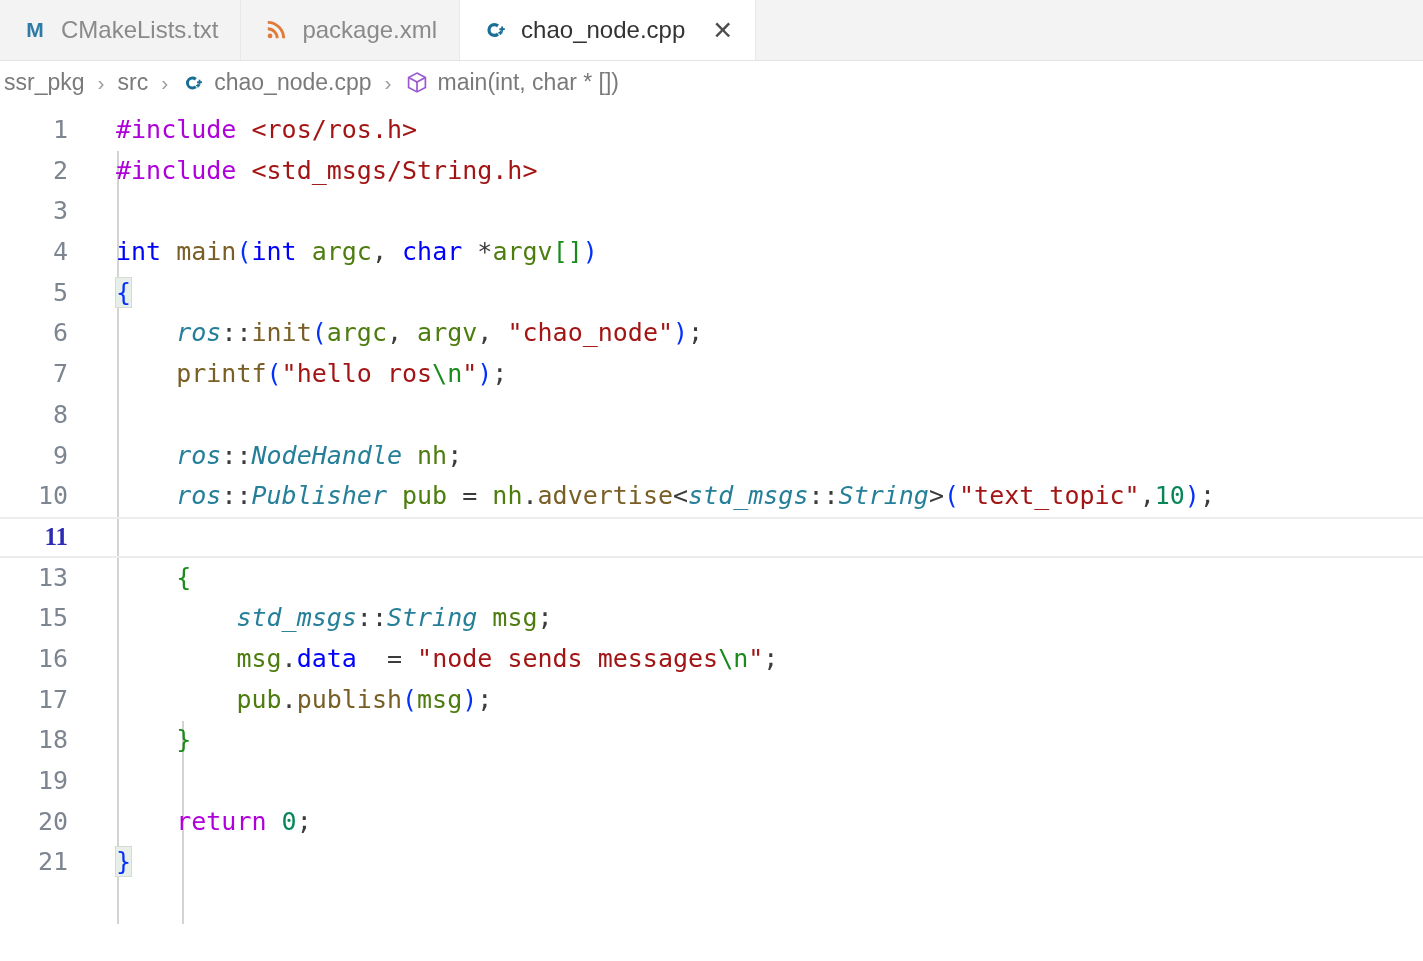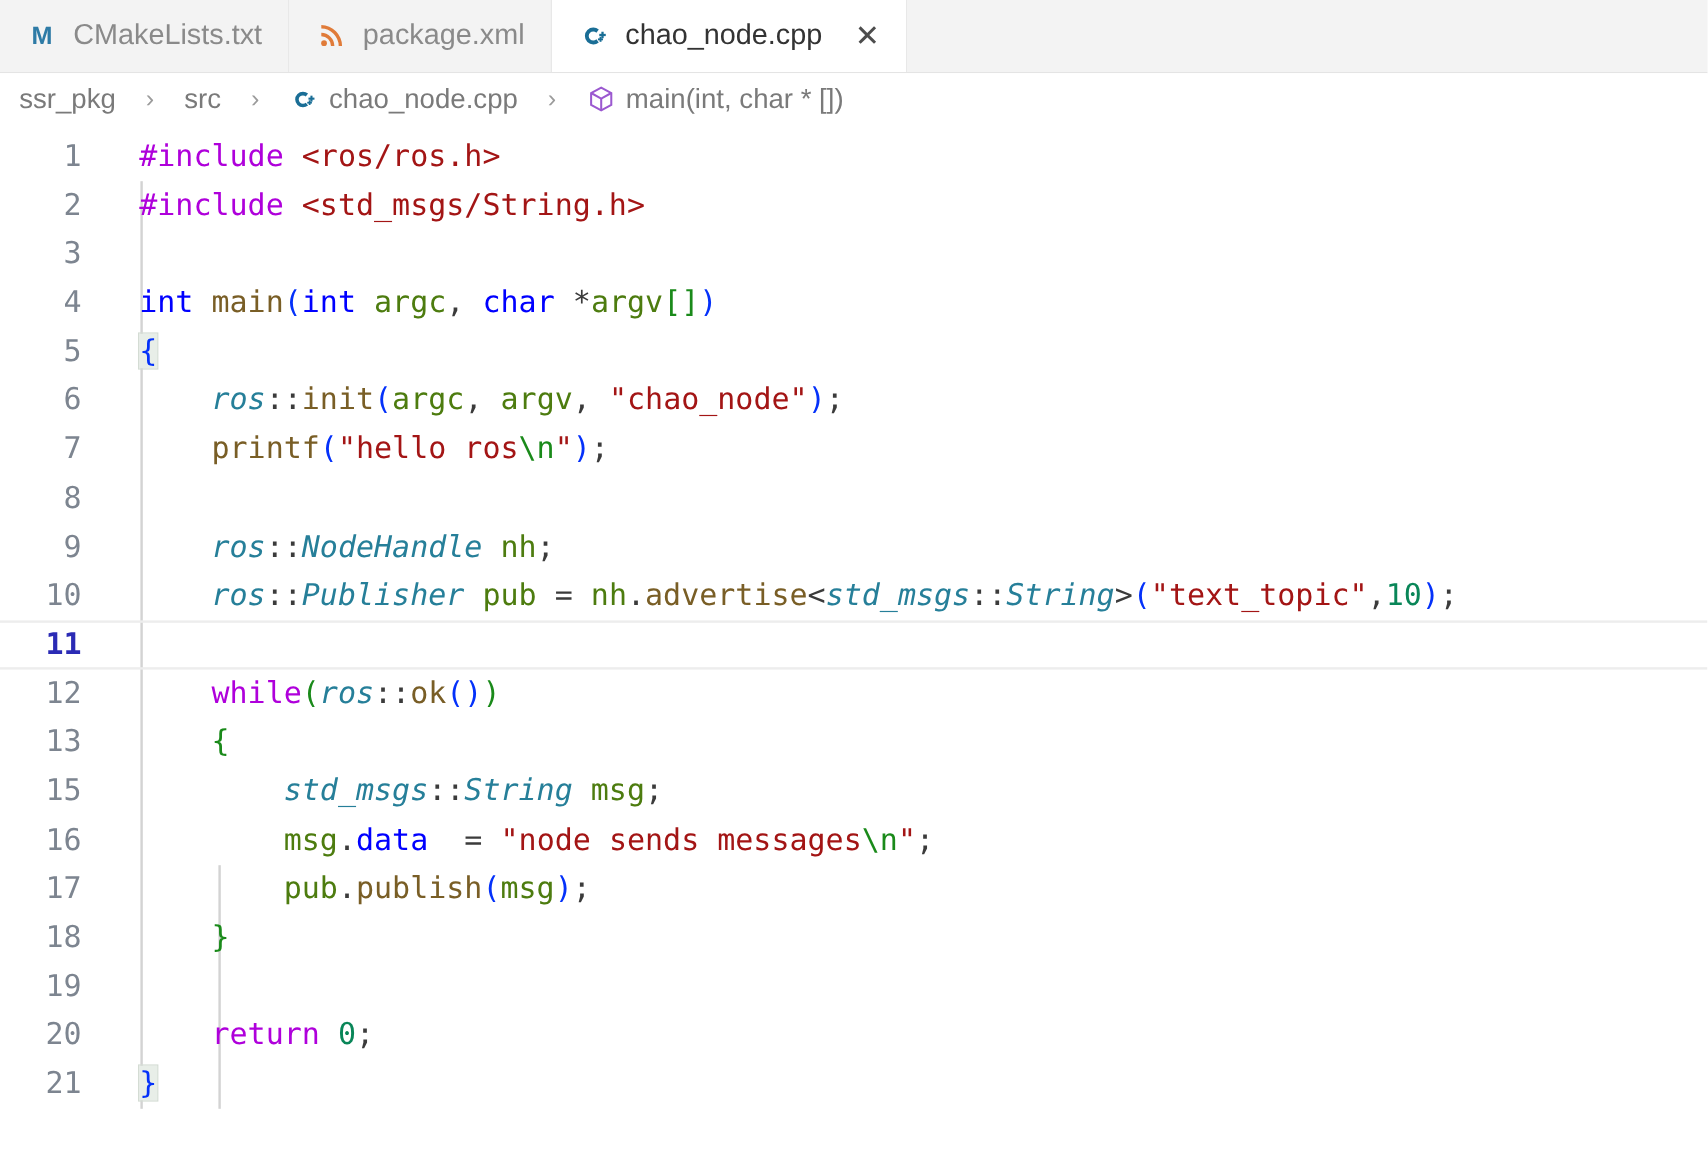--- a/index.html
+++ b/index.html
@@ -72,21 +72,21 @@
     font-size: 23px;
     color: #7a7a7a;
     white-space: nowrap;
     overflow: hidden;
   }
   .crumb {
     display: flex;
     align-items: center;
     gap: 9px;
     cursor: pointer;
-    padding: 0 16px;
+    padding: 0 4px;
   }
   .crumb-text { line-height: 1; }
   .crumb-sep {
     color: #9b9b9b;
     font-size: 21px;
     margin: 0 9px;
     line-height: 1;
   }
   .crumb-icon {
     display: inline-flex;
@@ -138,20 +138,21 @@
     text-align: right;
     color: #7d8590;
     font-size: 25px;
     user-select: none;
     padding-right: 0px;
     box-sizing: border-box;
   }
   .line.current .lineno {
     color: #2b2bb5;
     font-weight: bold;
+    font-family: Liberation Serif, serif;
   }
   .code {
     flex: 1 1 auto;
     padding-left: 48px;
     position: relative;
     white-space: pre;
   }
 
   
   .guides {
@@ -321,24 +322,20 @@
     <div class="line">
       <span class="lineno">10</span>
       <span class="code">    <span class="t-ns">ros</span><span class="t-punc">::</span><span class="t-ns">Publisher</span> <span class="t-var">pub</span> <span class="t-punc">=</span> <span class="t-var">nh</span><span class="t-punc">.</span><span class="t-fn">advertise</span><span class="t-punc">&lt;</span><span class="t-ns">std_msgs</span><span class="t-punc">::</span><span class="t-ns">String</span><span class="t-punc">&gt;</span><span class="t-blue">(</span><span class="t-str">"text_topic"</span><span class="t-punc">,</span><span class="t-num">10</span><span class="t-blue">)</span><span class="t-punc">;</span></span>
     </div>
 
     <div class="line current">
       <span class="lineno">11</span>
       <span class="code"></span>
     </div>
 
-    <div class="line">
-      <span class="lineno">12</span>
-      <span class="code">    <span class="t-kw2">while</span><span class="t-brace">(</span><span class="t-ns">ros</span><span class="t-punc">::</span><span class="t-fn">ok</span><span class="t-blue">()</span><span class="t-brace">)</span></span>
-    </div>
 
     <div class="line">
       <span class="lineno">13</span>
       <span class="code">    <span class="t-brace">{</span></span>
     </div>
 
 
     <div class="line">
       <span class="lineno">15</span>
       <span class="code">        <span class="t-ns">std_msgs</span><span class="t-punc">::</span><span class="t-ns">String</span> <span class="t-var">msg</span><span class="t-punc">;</span></span>

